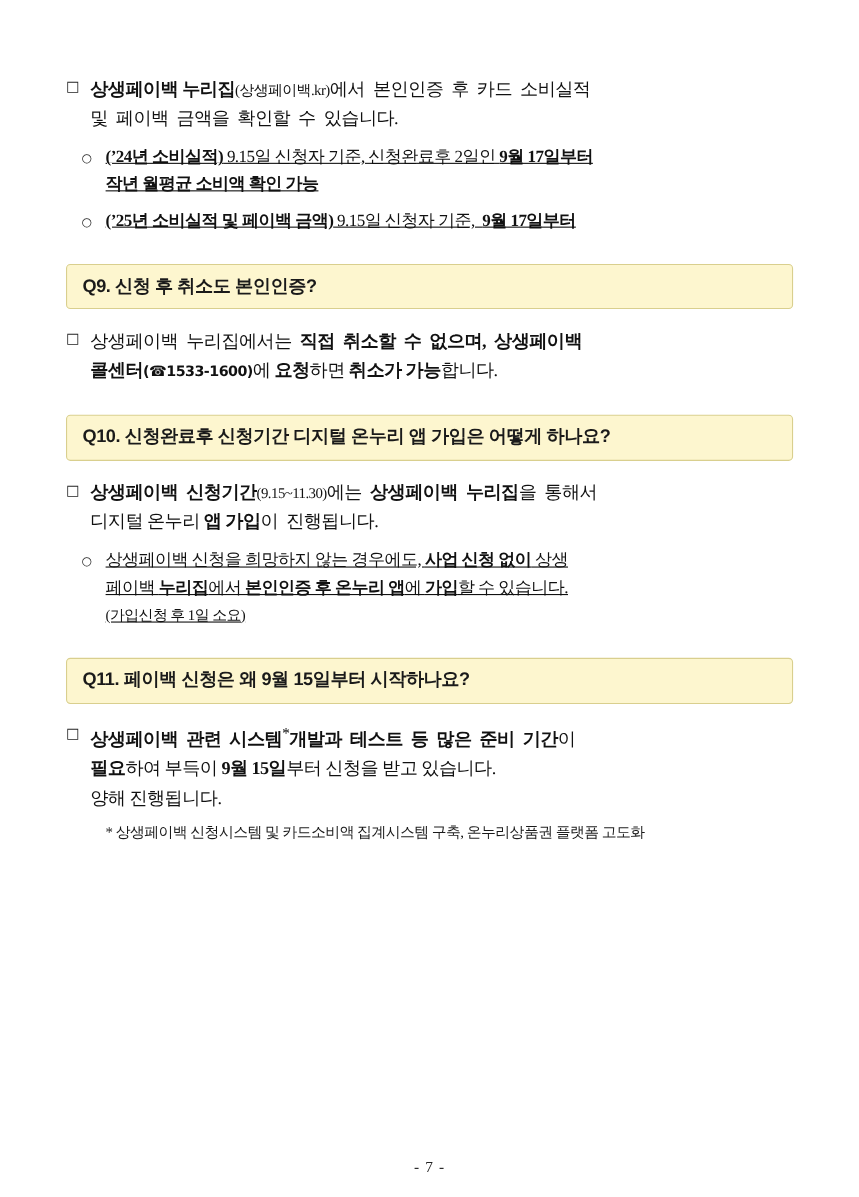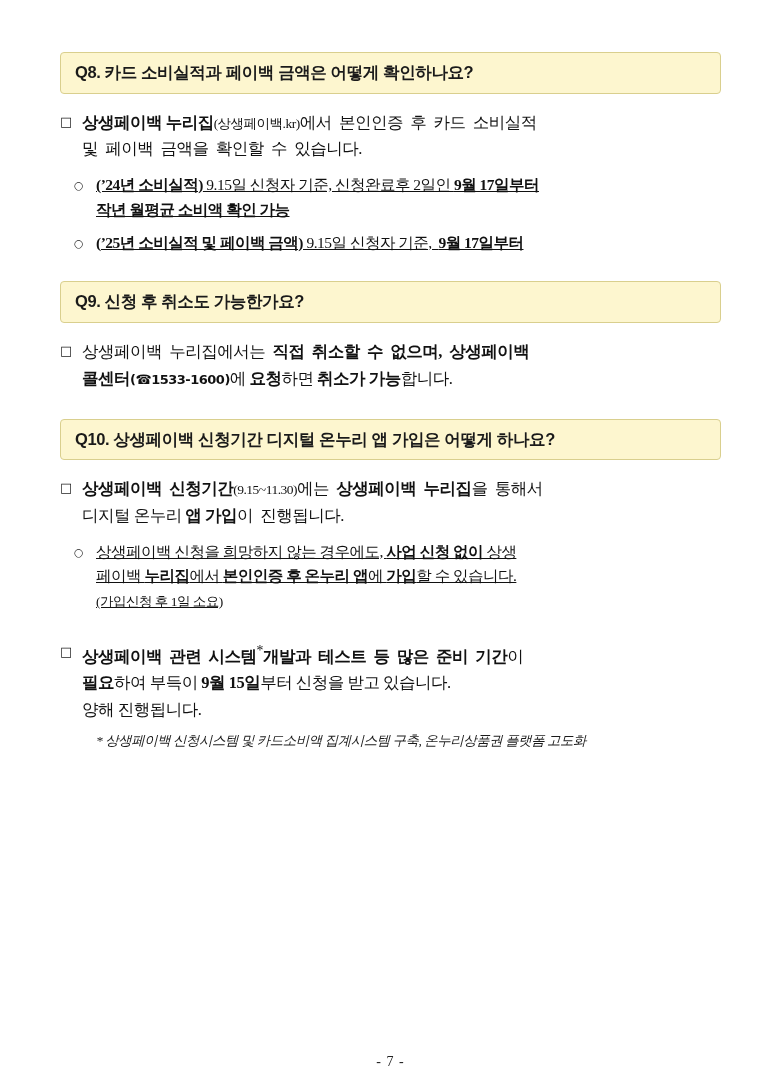--- a/index.html
+++ b/index.html
@@ -86,21 +86,20 @@
   }
   .small {
     font-size: 13.5px;
   }
   .footnote {
     font-size: 13.5px;
     letter-spacing: -0.5px;
     margin-left: 36px;
     margin-top: 8px;
     color: #1a1a1a;
-    font-style: italic;
   }
   .pagenum {
     position: absolute;
     bottom: 18px;
     left: 0;
     width: 781px;
     text-align: center;
     font-size: 14px;
     letter-spacing: 1px;
     color: #222;
@@ -109,21 +108,20 @@
   .tel {
     font-family: "DejaVu Sans", sans-serif;
     font-size: 13px;
   }
 </style>
 </head>
 <body>
 
 <div class="page">
 
-  <div class="qbar">Q8. 카드 소비실적과 페이백 금액은 어떻게 확인하나요?</div>
   <div class="block" style="margin-top:16px;">
 
     <div class="row">
       <div class="marker marker-square">□</div>
       <div class="text">
         <b>상생페이백 누리집</b><span class="small">(상생페이백.kr)</span>에서&nbsp; 본인인증&nbsp; 후&nbsp; 카드&nbsp; 소비실적<br>
         및&nbsp; 페이백&nbsp; 금액을&nbsp; 확인할&nbsp; 수&nbsp; 있습니다.
       </div>
     </div>
 
@@ -137,32 +135,32 @@
 
     <div class="row sub" style="margin-top:8px;">
       <div class="marker marker-circle">○</div>
       <div class="text">
         <b>(’25년 소비실적 및 페이백 금액)</b> 9.15일 신청자 기준, &nbsp;<b>9월 17일부터</b><br>
       </div>
     </div>
 
   </div>
 
-  <div class="qbar">Q9. 신청 후 취소도 가능한가요?</div>
+  <div class="qbar">Q9. 신청 후 취소도 본인인증?</div>
   <div class="block" style="margin-top:16px;">
     <div class="row">
       <div class="marker marker-square">□</div>
       <div class="text">
         상생페이백&nbsp; 누리집에서는&nbsp; <b>직접&nbsp; 취소할&nbsp; 수&nbsp; 없으며,&nbsp; 상생페이백</b><br>
         <b>콜센터</b><b class="tel">(☎1533-1600)</b>에 <b>요청</b>하면 <b>취소가 가능</b>합니다.
       </div>
     </div>
   </div>
 
-  <div class="qbar">Q10. 상생페이백 신청기간 디지털 온누리 앱 가입은 어떻게 하나요?</div>
+  <div class="qbar">Q10. 신청완료후 신청기간 디지털 온누리 앱 가입은 어떻게 하나요?</div>
   <div class="block" style="margin-top:16px;">
 
     <div class="row">
       <div class="marker marker-square">□</div>
       <div class="text">
         <b>상생페이백&nbsp; 신청기간</b><span class="small">(9.15~11.30)</span>에는&nbsp; <b>상생페이백&nbsp; 누리집</b>을&nbsp; 통해서<br>
         디지털 온누리 <b>앱 가입</b>이 &nbsp;진행됩니다.
       </div>
     </div>
 
@@ -170,20 +168,21 @@
       <div class="marker marker-circle">○</div>
       <div class="text">
         상생페이백 신청을 희망하지 않는 경우에도, <b>사업 신청 없이</b> 상생<br>
         페이백 <b>누리집</b>에서 <b>본인인증 후 온누리 앱</b>에 <b>가입</b>할 수 있습니다.<br>
         <span class="small">(가입신청 후 1일 소요)</span>
       </div>
     </div>
 
   </div>
 
+  <div class="qbar">Q11. 페이백 신청은 왜 9월 15일부터 시작하나요?</div>
   <div class="block" style="margin-top:16px;">
     <div class="row">
       <div class="marker marker-square">□</div>
       <div class="text">
         <b>상생페이백&nbsp; 관련&nbsp; 시스템</b><sup>*</sup><b>개발과&nbsp; 테스트&nbsp; 등&nbsp; 많은&nbsp; 준비&nbsp; 기간</b>이<br>
         <b>필요</b>하여 부득이 <b>9월 15일</b>부터 신청을 받고 있습니다.<br>
         <span>양해 진행됩니다.</span>
       </div>
     </div>
     <div class="footnote">* 상생페이백 신청시스템 및 카드소비액 집계시스템 구축, 온누리상품권 플랫폼 고도화</div>

